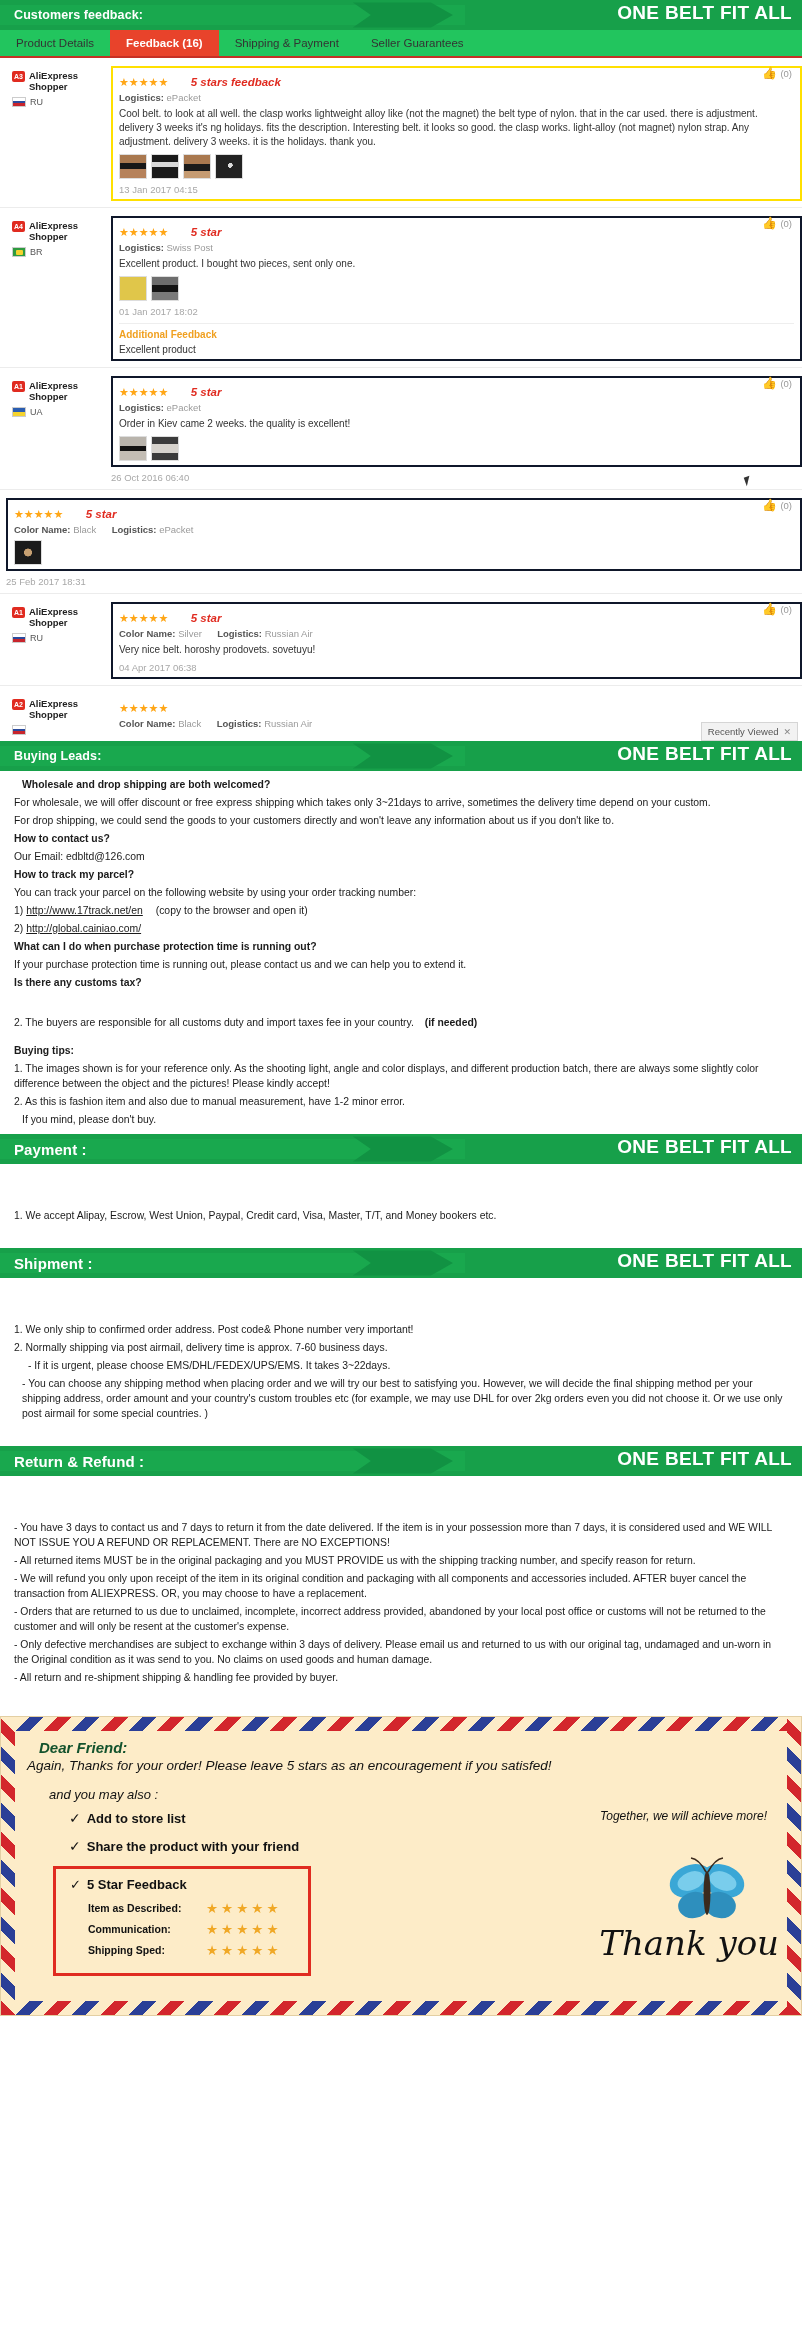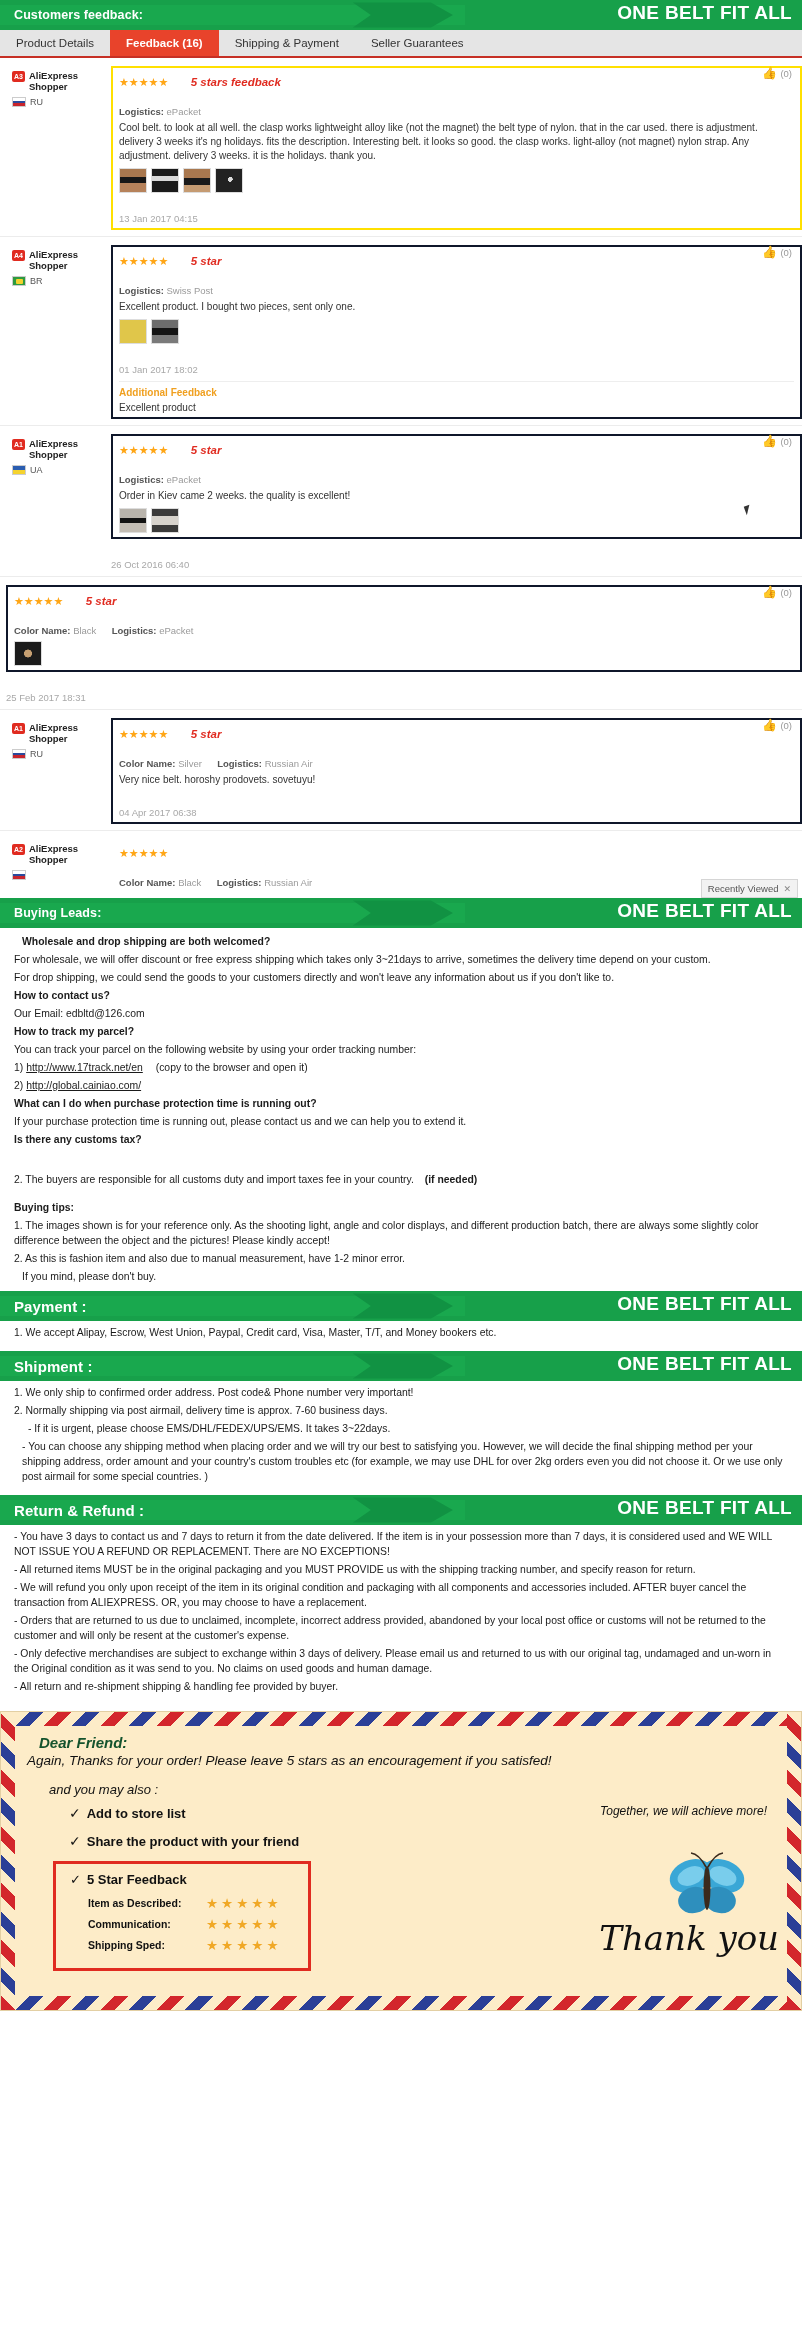--- a/index.html
+++ b/index.html
@@ -46,21 +46,21 @@
   }
   .banner.payment .banner-label,
   .banner.shipment .banner-label,
   .banner.returns .banner-label { font-size: 15px; }
 
   
   .tabs {
     display:flex; align-items:stretch;
     border-bottom: 2px solid #c63025;
     height: 28px;
-    background:#e5e5e5;
+    background:#22c55e;
   }
   .tab {
     display:flex; align-items:center; justify-content:center;
     padding: 0 16px;
     font-size: 11.5px;
     color:#333;
     cursor: pointer;
   }
   .tab.active { background:#e8432b; color:#fff; font-weight:600; }
 
@@ -110,36 +110,36 @@
   }
   .fb-inner { padding: 4px 6px 4px 6px; }
   .outline-yellow { border: 2px solid #ffe000; }
   .outline-red { border: 2px solid #0f172a; }
 
   .stars { color:#ffa616; font-size: 11px; letter-spacing: 0px; display:inline-block; }
   .star-note {
     color:#e02b20; font-style: italic; font-size: 11.5px;
     margin-left: 18px; font-weight:600;
   }
-  .meta { font-size: 9.5px; color:#9a9a9a; margin-top: 16px; }
+  .meta { font-size: 9.5px; color:#9a9a9a; margin-top: 2px; }
   .meta b { color:#555; font-weight:700; }
   .meta .sep { display:inline-block; width:10px; }
   .fb-text { font-size: 10px; color:#333; line-height: 14px; margin-top: 4px; }
   .thumbs { display:flex; gap:4px; margin-top: 5px; }
   .thumb { width: 28px; height: 25px; border:1px solid #ddd; background:#8a6a4a; }
   .thumb.t1 { background: linear-gradient(#a9784f 0 35%, #171717 35% 60%, #b6825b 60% 100%); }
   .thumb.t2 { background: linear-gradient(#1a1a1a 0 30%, #d8d8d8 30% 52%, #1b1b1b 52% 100%); }
   .thumb.t3 { background: linear-gradient(#a9784f 0 40%, #1a1a1a 40% 70%, #c59b72 70% 100%); }
   .thumb.t4 { background: radial-gradient(circle at 55% 45%, #ddd 0 12%, #222 13% 100%); }
   .thumb.y1 { background: linear-gradient(#e0c64a 0 100%); }
   .thumb.y2 { background: linear-gradient(#6d6d6d 0 35%, #141414 35% 65%, #7a7a7a 65% 100%); }
   .thumb.g1 { background: linear-gradient(#b9b4ac 0 38%, #131313 38% 60%, #c3bdb4 60% 100%); }
   .thumb.g2 { background: linear-gradient(#3b3b3b 0 30%, #d6d2cc 30% 70%, #3a3a3a 70% 100%); }
   .thumb.blk { background: radial-gradient(circle at 50% 50%, #c7a072 0 22%, #1b1b1b 24% 100%); }
-  .fb-date { font-size: 9.5px; color:#a8a8a8; margin-top: 20px; }
+  .fb-date { font-size: 9.5px; color:#a8a8a8; margin-top: 5px; }
   .addl-wrap { border-top:1px solid #eee; margin-top:6px; padding-top:5px; }
   .addl-title { color:#f0a020; font-size: 10px; font-weight:700; }
   .addl-text { font-size: 10px; color:#333; margin-top:4px; }
 
   .helpful {
     position:absolute; right: 10px; top: 8px;
     display:flex; align-items:center; gap:3px;
     font-size: 9.5px; color:#999;
   }
   .thumbup { font-size: 12px; color:#9a9a9a; }
@@ -164,21 +164,21 @@
   
   .leads { padding: 6px 14px 4px 14px; font-family: "Liberation Sans", sans-serif; }
   .leads p { margin: 0 0 3px 0; font-size: 10.4px; line-height: 15px; color:#1b1b1b; }
   .leads p.b { font-weight: 700; }
   .leads p.indent { padding-left: 8px; }
   .leads a { color:#1b1b1b; text-decoration: underline; }
   .leads .small-gap { height: 10px; }
   .leads .big-gap { height: 22px; }
   .leads .bold-inline { font-weight:700; }
 
-  .sec-body { padding: 4px 14px 8px 14px; }
+  .sec-body { padding: 4px 14px 22px 14px; margin-top: 40px; }
   .sec-body p { margin: 0 0 3px 0; font-size: 10.4px; line-height: 15px; color:#1b1b1b; }
   .sec-body p.ind1 { padding-left: 14px; }
   .sec-body p.ind2 { padding-left: 8px; }
 
   
   .ty-wrap { position: relative; margin-top: 6px; }
   .ty-card {
     position: relative;
     background: #fdecc8;
     border: 1px solid #e3cfa3;

